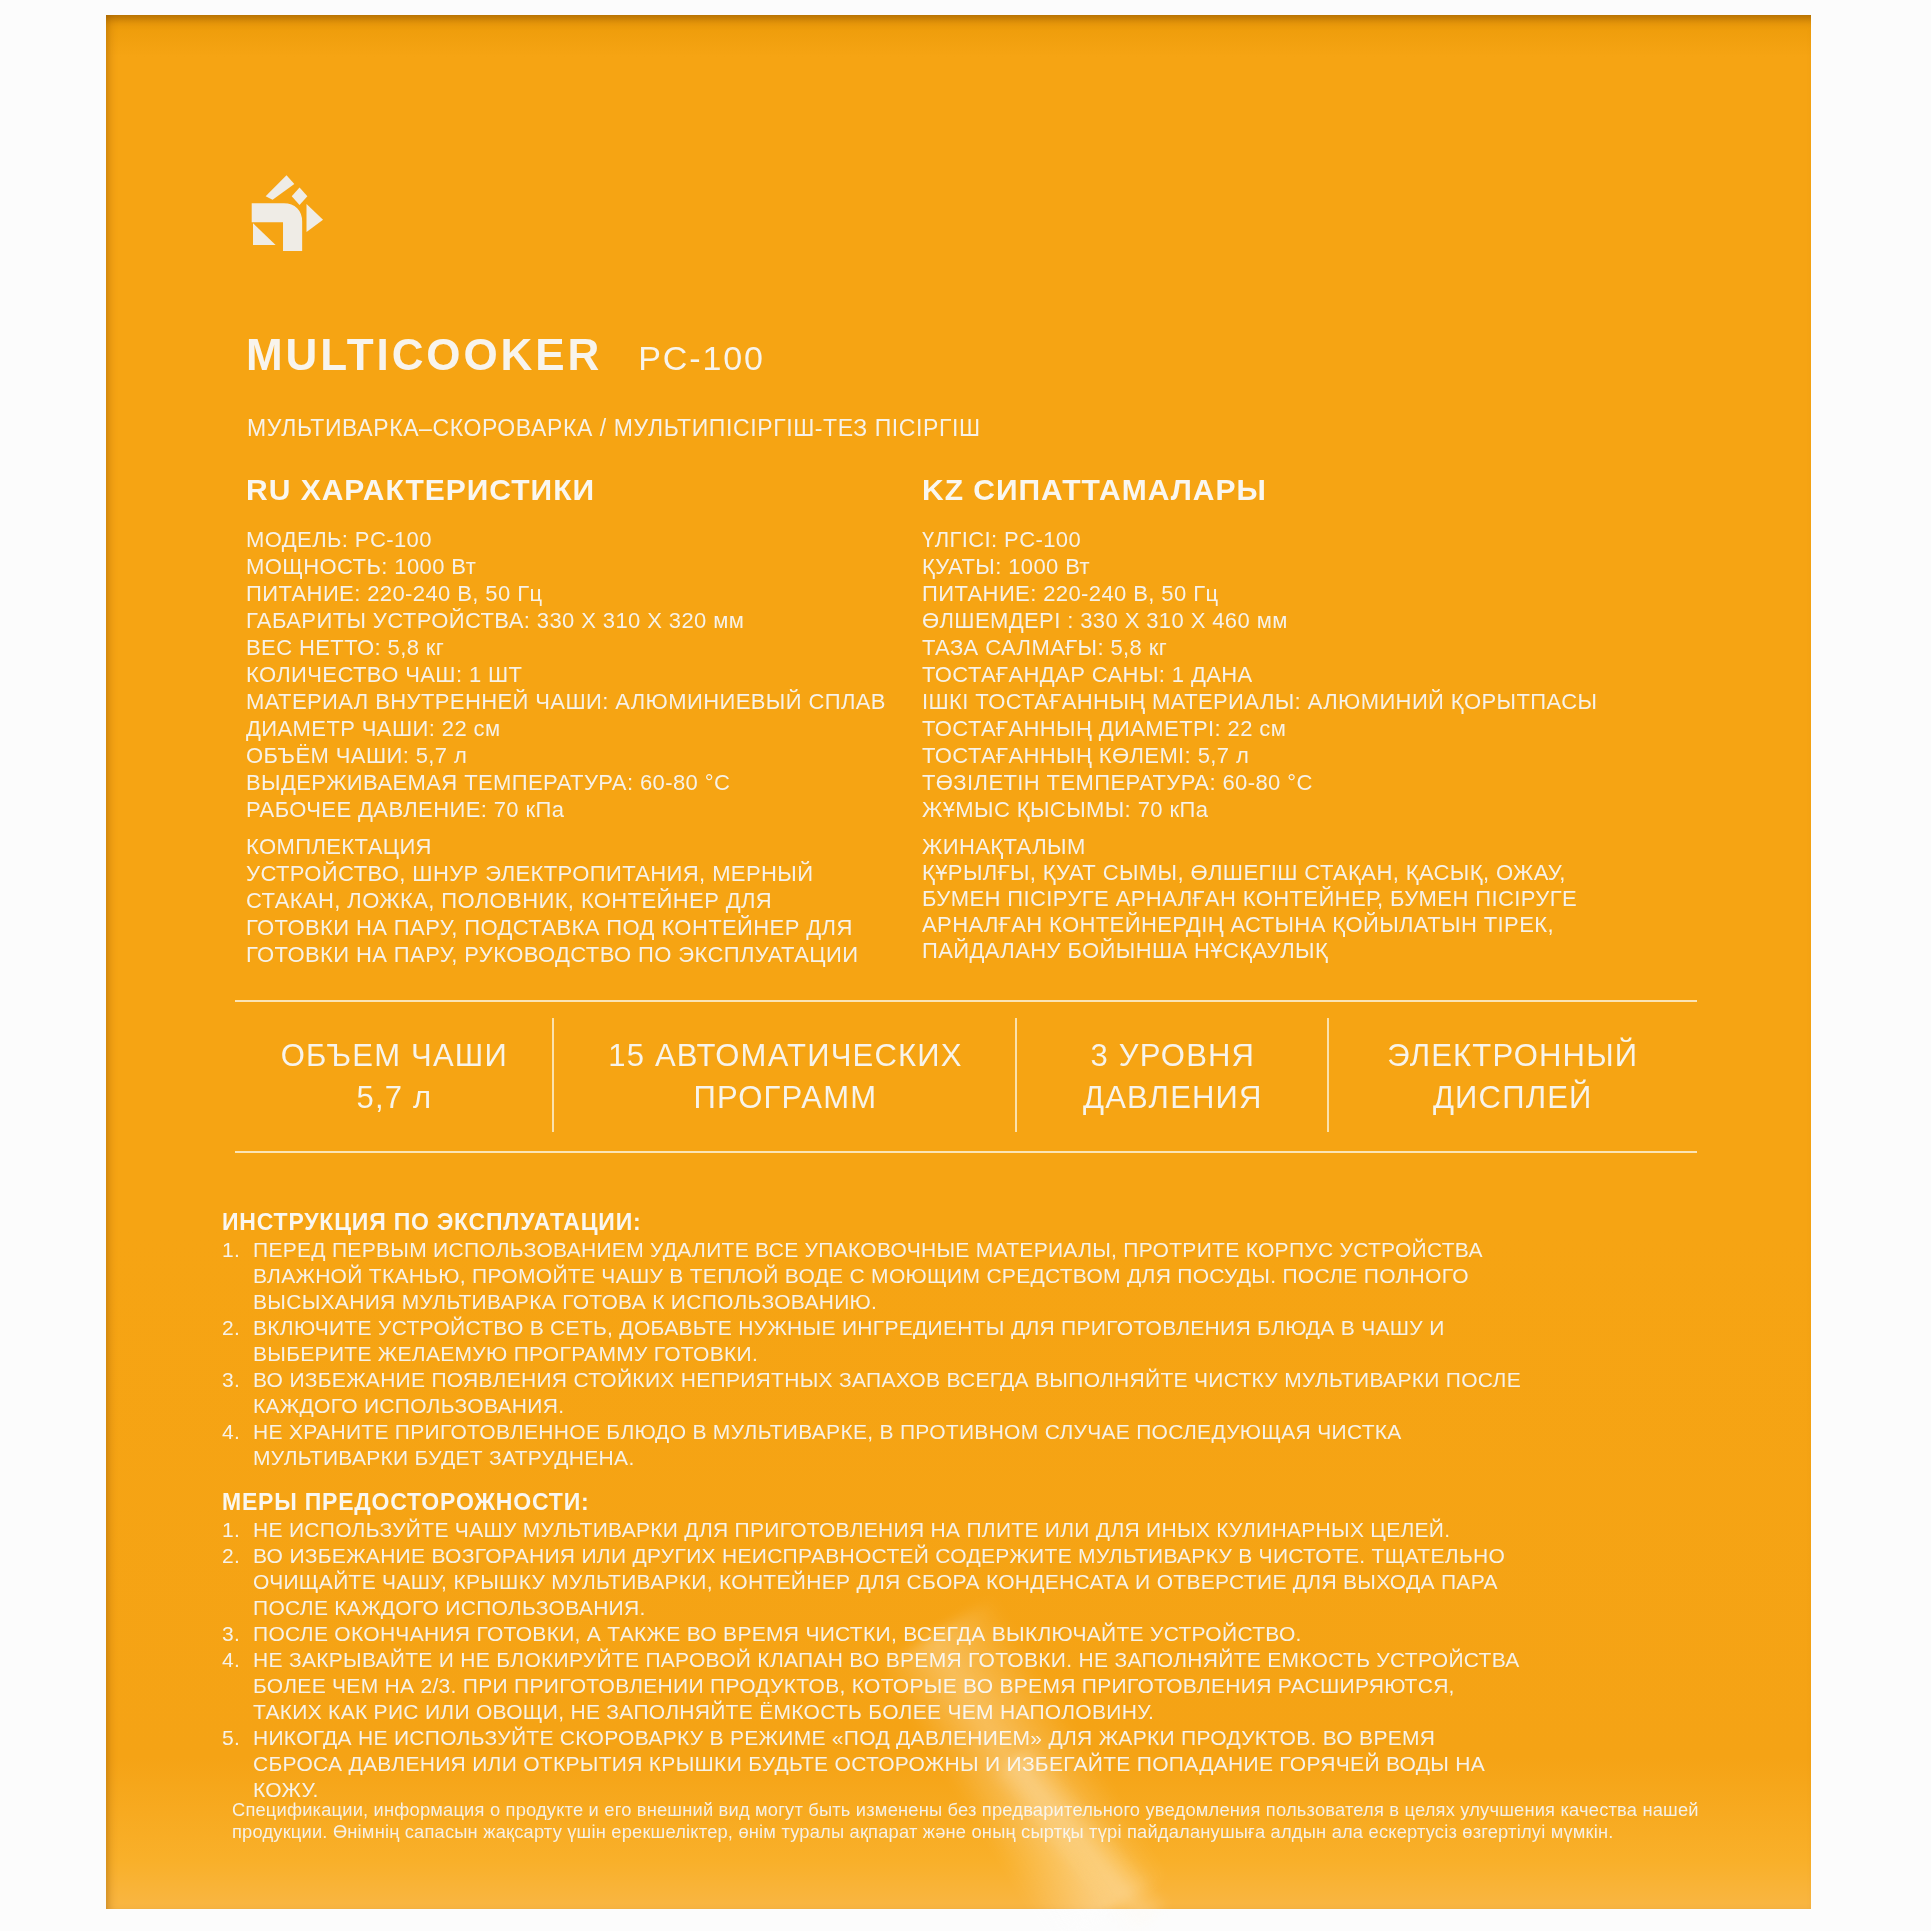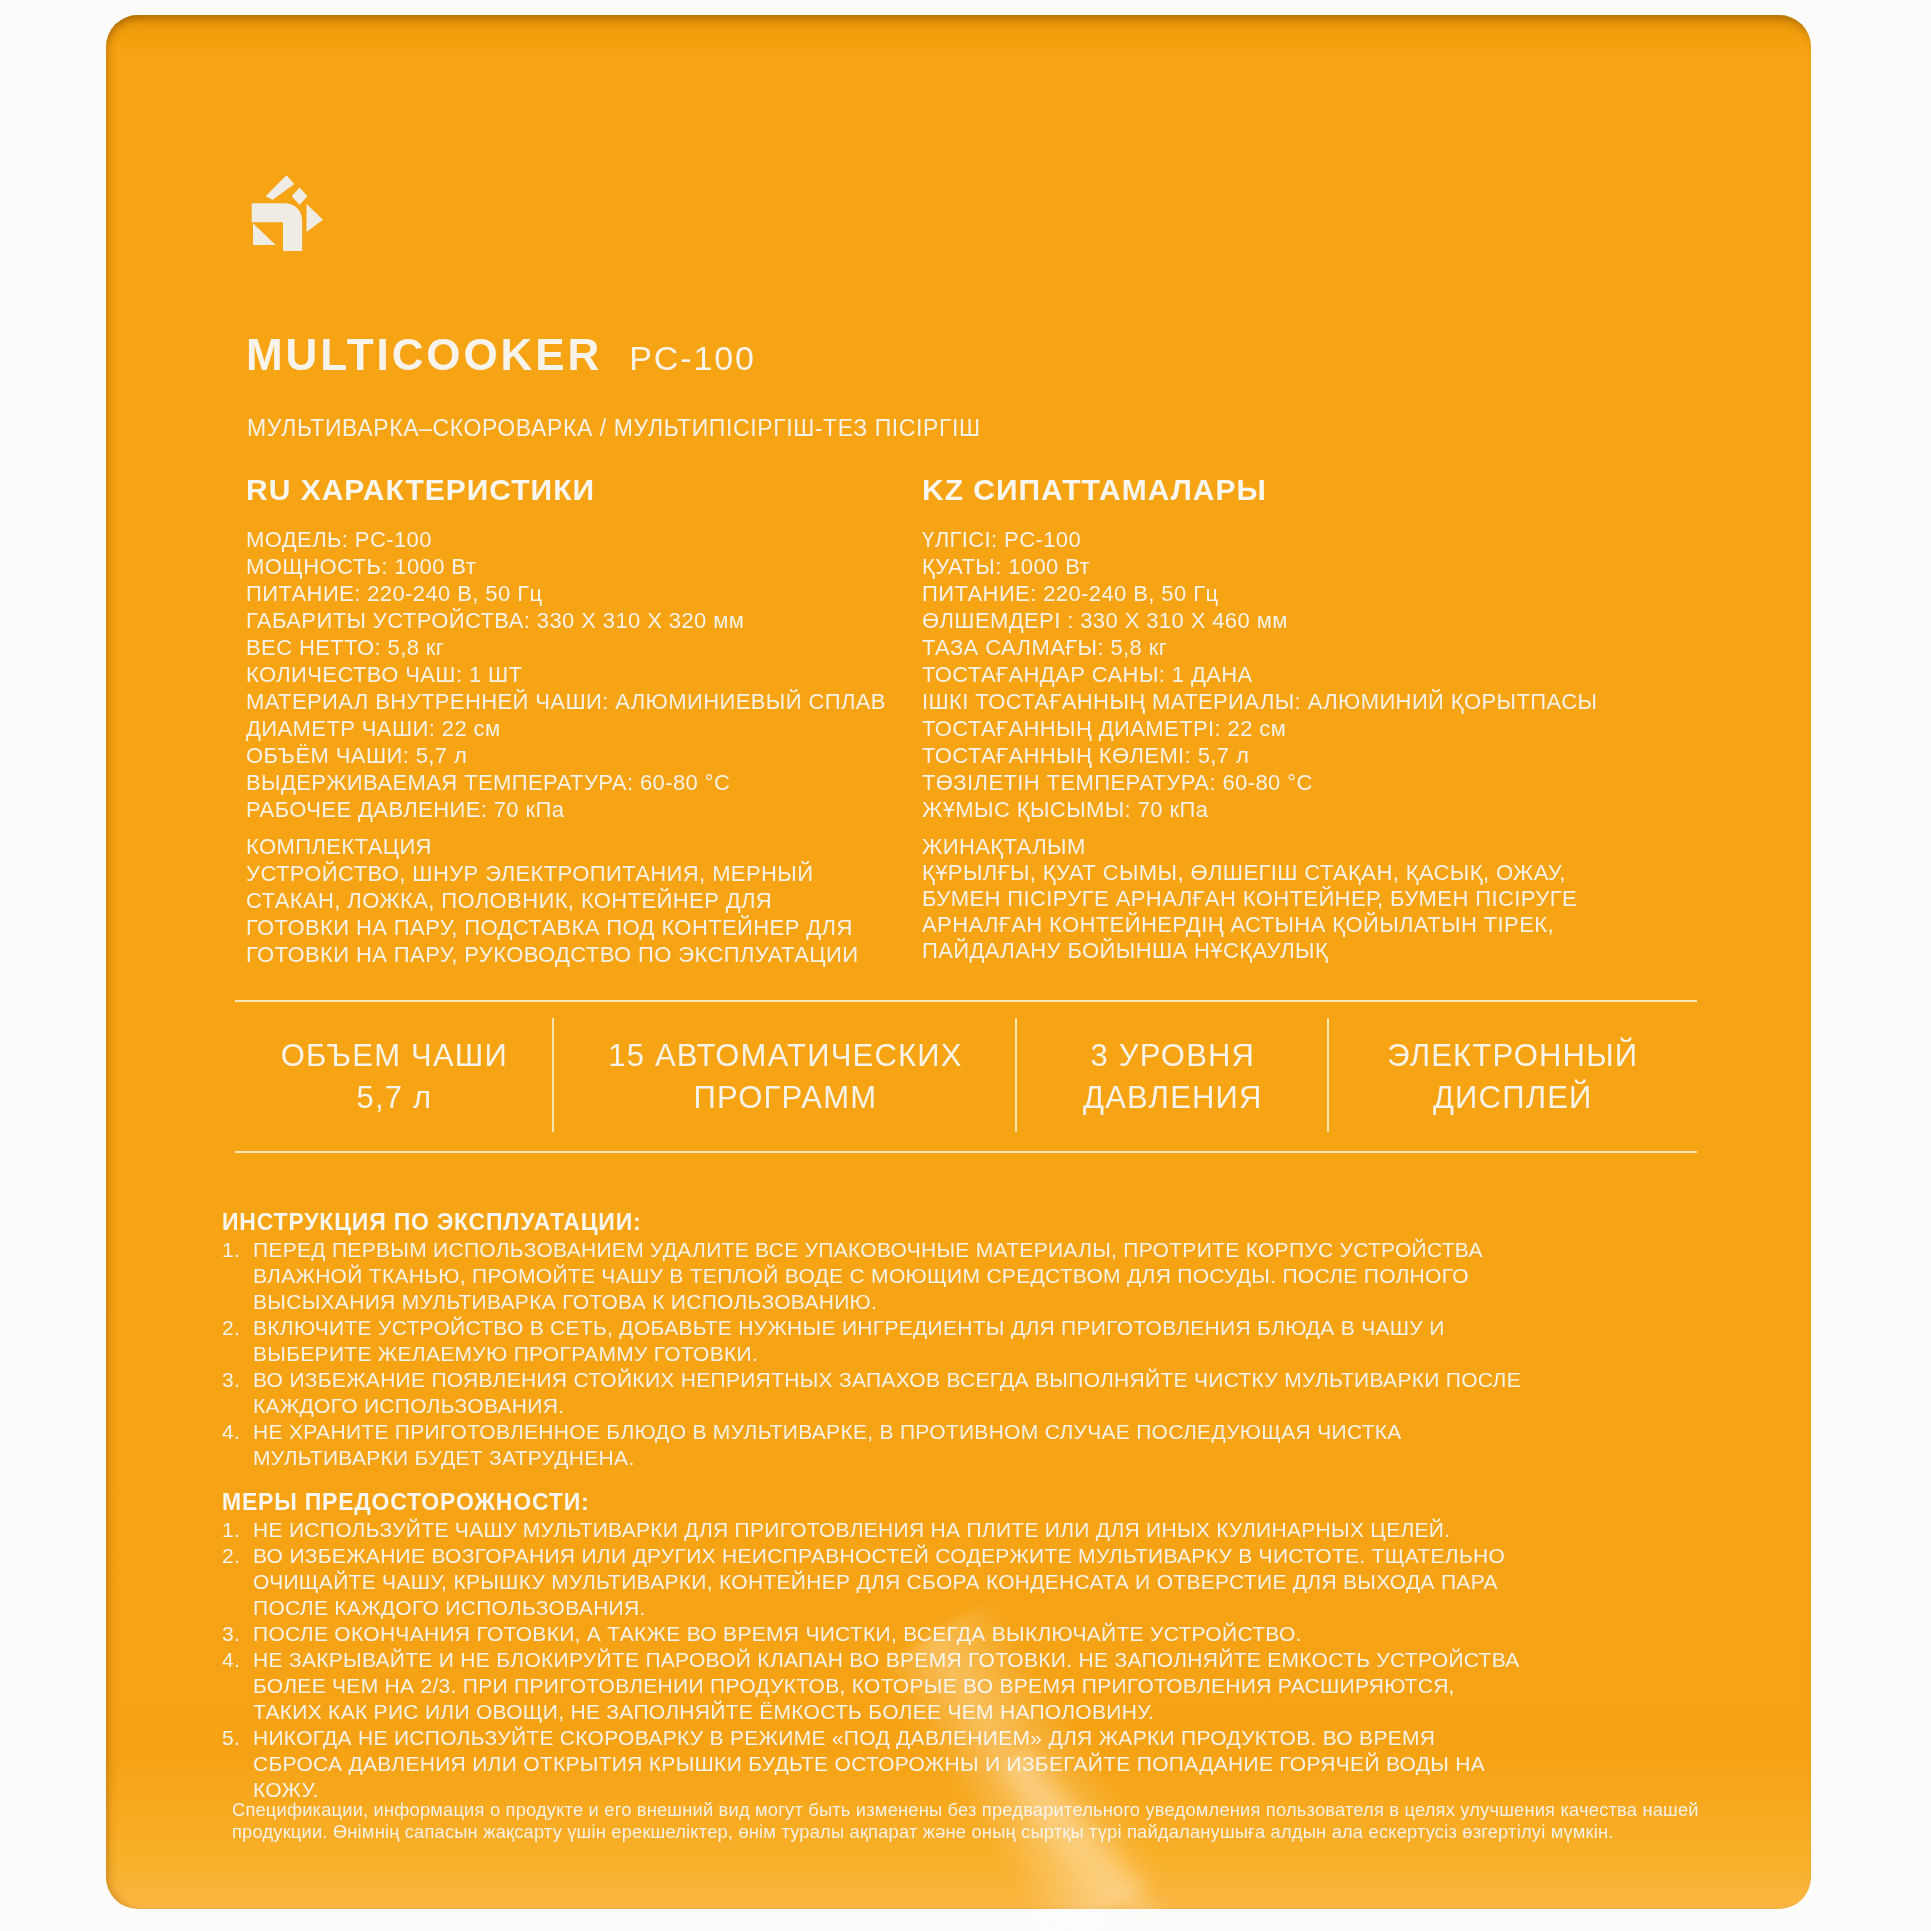--- a/index.html
+++ b/index.html
@@ -1,34 +1,34 @@
 <!DOCTYPE html>
 <html><head>
 <meta charset="utf-8">
 <style>
   html,body{margin:0;padding:0;background:#fbfbfb;}
   #page{position:relative;width:1931px;height:1931px;background:#fcfcfc;overflow:hidden;
         font-family:"Liberation Sans","DejaVu Sans",sans-serif;}
   
   .box{position:absolute;left:106px;top:15.4px;width:1705px;height:1894px;
        background:linear-gradient(180deg,#eb9a08 0%,#f6a413 2.2%,#f6a413 64%,#f5a315 92%,#f9b02a 97.5%,#f9b643 100%);
-       box-shadow:inset 7.7px 0 9.7px -5.8px rgba(140,80,0,.45), inset 0 11.6px 9.7px -7.7px rgba(120,65,0,.5);border-radius:32px;}
+       box-shadow:inset 7.7px 0 9.7px -5.8px rgba(140,80,0,.45), inset 0 11.6px 9.7px -7.7px rgba(120,65,0,.5);}
   .glare{position:absolute;left:850px;top:1593px;width:135px;height:328px;
          background:linear-gradient(90deg,rgba(255,255,255,0) 0%,rgba(255,255,255,.55) 45%,rgba(255,255,255,0) 100%);
          transform:rotate(-32deg);filter:blur(5.8px);opacity:.55;pointer-events:none;}
   .glare2{position:absolute;left:946px;top:1719px;width:58px;height:212px;
          background:linear-gradient(90deg,rgba(255,255,255,0),rgba(255,248,235,.5),rgba(255,255,255,0));
          transform:rotate(-40deg);filter:blur(4.8px);opacity:.5;pointer-events:none;}
   
   .logo{position:absolute;left:137px;top:156px;width:87px;height:87px;}
   .logo svg{width:100%;height:100%;fill:#efece6;}
   
   .titlebar{position:absolute;left:140px;top:315px;display:flex;align-items:baseline;white-space:nowrap;}
   .title{font-size:44px;font-weight:700;letter-spacing:2.9px;color:#f8f4ec;}
-  .model{font-size:34px;font-weight:400;letter-spacing:1.9px;color:#f8f4ec;margin-left:27px;}
+  .model{font-size:34px;font-weight:400;letter-spacing:1.9px;color:#f8f4ec;margin-left:36px;}
   .subtitle{position:absolute;left:141px;top:400px;font-size:23px;font-weight:500;letter-spacing:0.6px;color:#f7f2e8;white-space:nowrap;}
   
   .col{position:absolute;top:459px;color:#f7f2e8;}
   .col.ru{left:140px;width:652px;}
   .col.kz{left:816px;width:801px;}
   .col h3{margin:0 0 21px 0;font-size:30px;font-weight:700;letter-spacing:1px;color:#faf7f0;line-height:31px;}
   .spec-row{font-size:22px;font-weight:400;letter-spacing:0.4px;line-height:27px;}
   .pack{margin-top:10px;}
   .pack .pack-head{font-size:22px;letter-spacing:0.4px;line-height:27px;}
   .pack .pack-text{font-size:22px;letter-spacing:0.4px;line-height:27px;}

